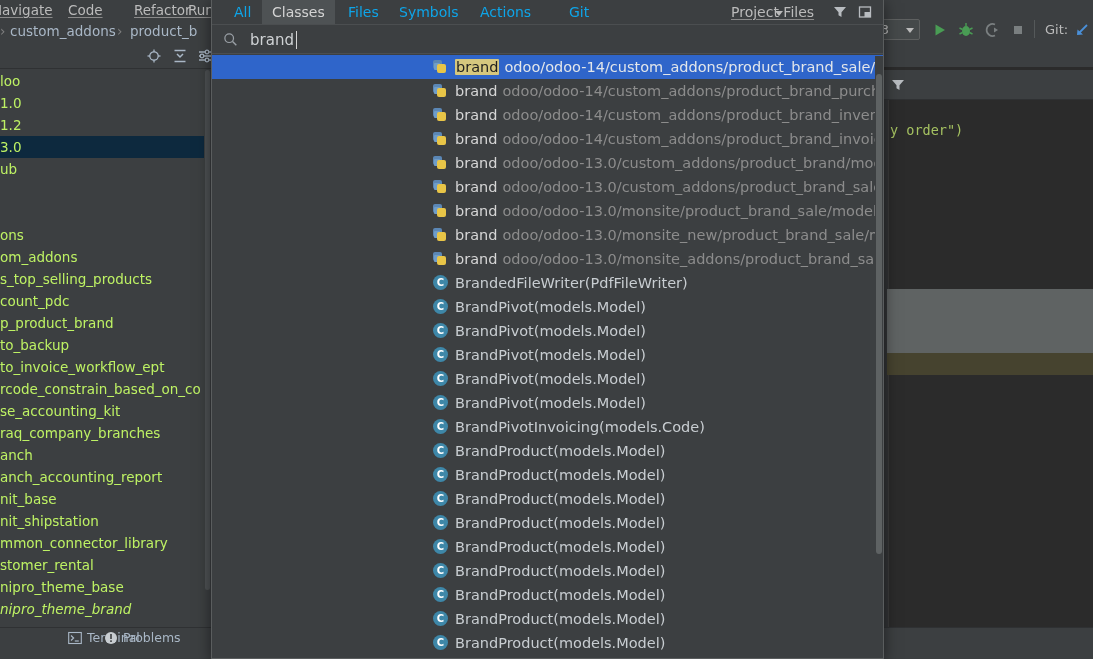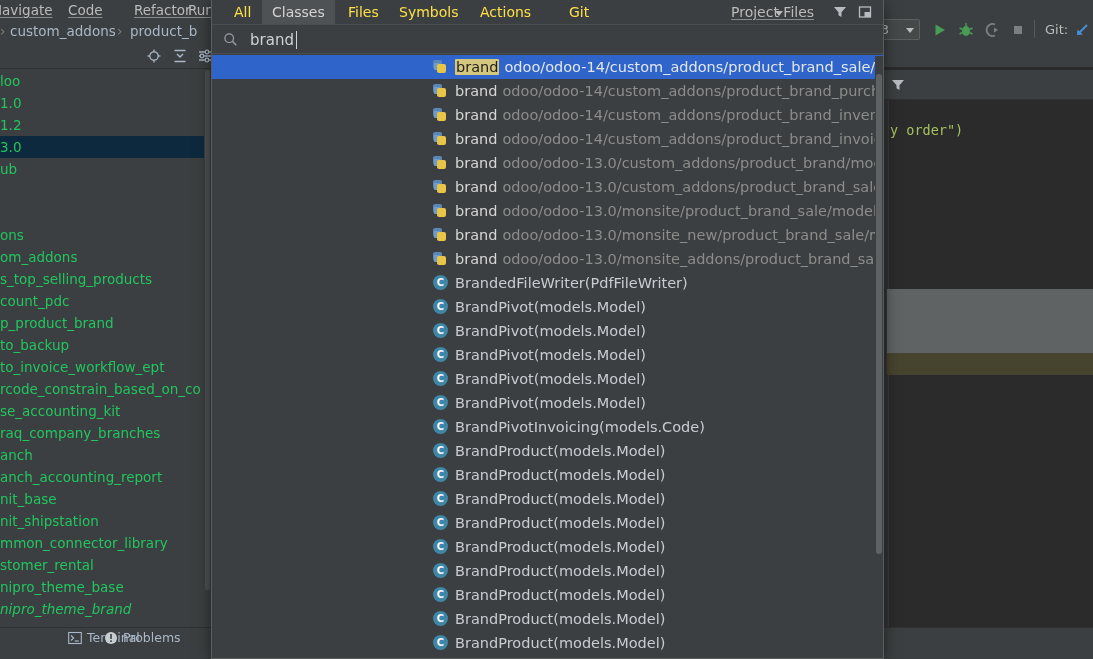--- a/index.html
+++ b/index.html
@@ -37,21 +37,21 @@
   }
   .tb-icon { position: absolute; top: 5px; width: 16px; height: 16px; }
 
   
   .proj-tree {
     position: absolute; left: 0; top: 70px; width: 204px; height: 557px;
     background: #3c3f41; overflow: hidden;
   }
   .tree-row {
     position: absolute; left: 0; width: 204px; height: 22px;
-    color: #22c55e; font-size: 13.5px; line-height: 22px;
+    color: #bef264; font-size: 13.5px; line-height: 22px;
     white-space: nowrap; padding-left: 0px;
   }
   .tree-row.sel { background: #0d293e; }
 
   .proj-scroll {
     position: absolute; left: 204px; top: 70px; width: 7px; height: 557px;
     background: #3c3f41;
   }
   .proj-scroll i {
     position: absolute; left: 1px; top: 0px; width: 5px; height: 520px;
@@ -125,21 +125,21 @@
     border: 1px solid #5a5d5e;
     border-top: none;
     box-shadow: 0 3px 14px rgba(0,0,0,.5);
   }
   .popup-tabs {
     position: absolute; left: 0; top: 0; width: 671px; height: 24px;
     background: #3c3f41;
   }
   .ptab {
     position: absolute; top: 0px; height: 24px; line-height: 24px;
-    color: #fde047; font-size: 14px; padding: 0 10px; white-space: nowrap;
+    color: #0ea5e9; font-size: 14px; padding: 0 10px; white-space: nowrap;
     cursor: default;
   }
   .ptab.active { background: #4e5254; color: #d4d4d4; }
   .ptab.right { color: #bbbbbb; text-decoration: underline;
     text-underline-offset: 2px; text-decoration-color: #8a8a8a; }
 
   .ptab-caret {
     position: absolute; top: 11px;
     border-left: 4px solid transparent; border-right: 4px solid transparent;
     border-top: 5px solid #bbbbbb;

